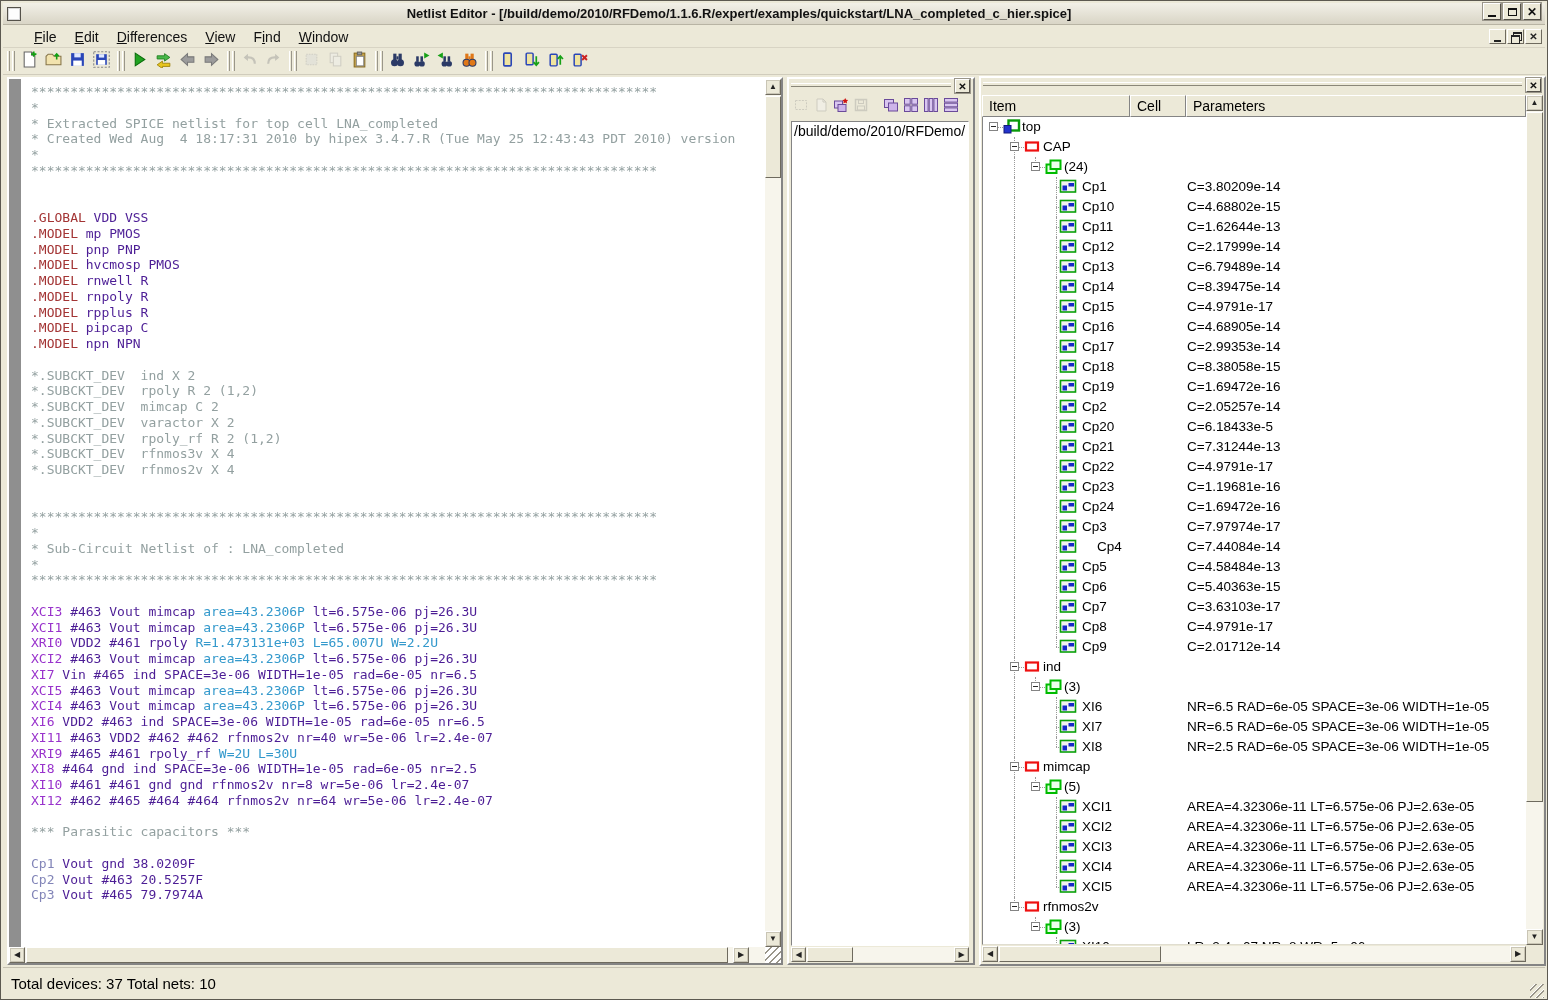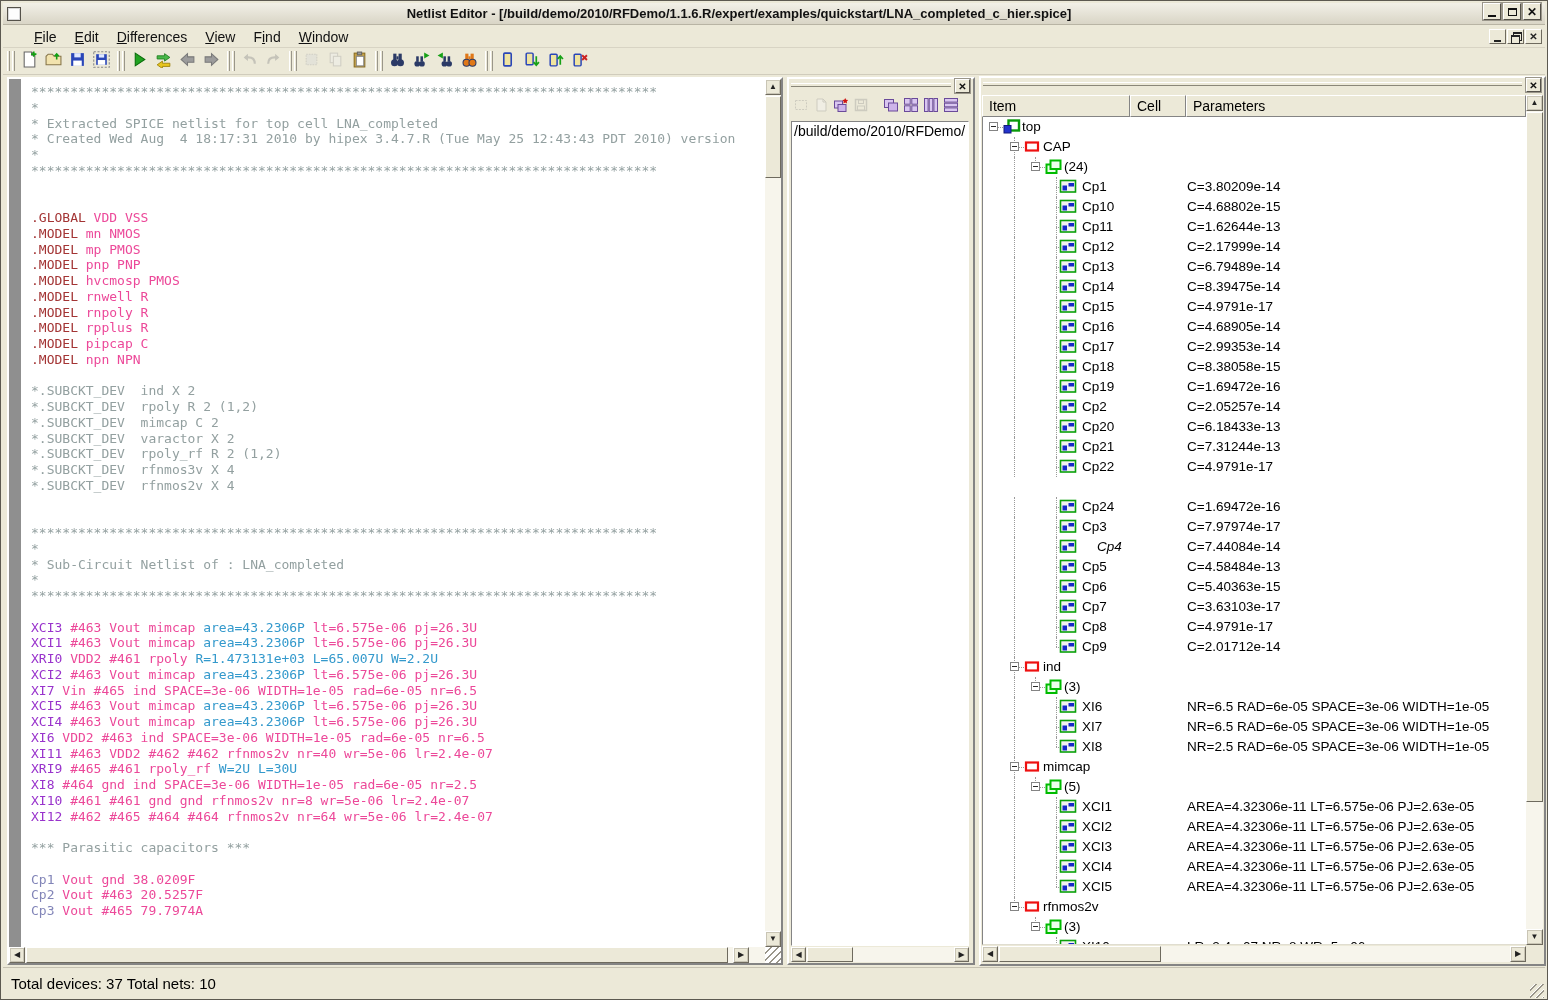--- a/index.html
+++ b/index.html
@@ -77,21 +77,21 @@
   #editor-margin { position:absolute; left:0; top:0; width:12px; bottom:16px; background:#8f8f8f; }
   #code { position:absolute; left:12px; top:0; right:16px; bottom:16px; background:#fff;
           overflow:hidden; padding:5px 0 0 10px;
           font-family:"DejaVu Sans Mono", monospace; font-size:13px; line-height:15.75px; }
   .cl { white-space:pre; height:15.75px; }
   .cl .c { color:#93a0a0; }
   .cl .k { color:#a33434; }
   .cl .d { color:#9933cc; }
   .cl .p { color:#3399cc;margin-top:8px; }
   .cl .s { color:#8285b8; }
-  .cl .t { color:#ec4899; }
+  .cl .t { color:#4c1d95; }
 
   
   #files-panel { left:786px; top:76px; width:188px; height:888px; }
   #files-toolbar { position:absolute; left:2px; top:16px; height:24px; display:flex; align-items:center; }
   .ftb-btn { width:20px; height:20px; display:flex; align-items:center; justify-content:center; }
   .ftb-btn svg { width:16px; height:16px; }
   .ftb-btn.disabled svg { opacity:.5; filter:grayscale(.6); }
   .ftb-gap { width:10px; }
   #files-list { position:absolute; left:2px; right:4px; top:42px; bottom:17px; background:#fff;
                 border:1px solid; border-color:#848484 #ffffff #ffffff #848484;
@@ -318,21 +318,20 @@
   <div id="code">
       <div class="cl"><span class="c">********************************************************************************</span></div>
       <div class="cl"><span class="c">*</span></div>
       <div class="cl"><span class="c">* Extracted SPICE netlist for top cell LNA_completed</span></div>
       <div class="cl"><span class="c">* Created Wed Aug  4 18:17:31 2010 by hipex 3.4.7.R (Tue May 25 12:43:43 PDT 2010) version</span></div>
       <div class="cl"><span class="c">*</span></div>
       <div class="cl"><span class="c">********************************************************************************</span></div>
       <div class="cl">&nbsp;</div>
       <div class="cl">&nbsp;</div>
       <div class="cl"><span class="k">.GLOBAL</span><span class="t"> VDD VSS</span></div>
-      <div class="cl"><span class="k">.MODEL</span><span class="t"> mn NMOS</span></div>
       <div class="cl"><span class="k">.MODEL</span><span class="t"> mp PMOS</span></div>
       <div class="cl"><span class="k">.MODEL</span><span class="t"> pnp PNP</span></div>
       <div class="cl"><span class="k">.MODEL</span><span class="t"> hvcmosp PMOS</span></div>
       <div class="cl"><span class="k">.MODEL</span><span class="t"> rnwell R</span></div>
       <div class="cl"><span class="k">.MODEL</span><span class="t"> rnpoly R</span></div>
       <div class="cl"><span class="k">.MODEL</span><span class="t"> rpplus R</span></div>
       <div class="cl"><span class="k">.MODEL</span><span class="t"> pipcap C</span></div>
       <div class="cl"><span class="k">.MODEL</span><span class="t"> npn NPN</span></div>
       <div class="cl">&nbsp;</div>
       <div class="cl"><span class="c">*.SUBCKT_DEV  ind X 2</span></div>
@@ -645,21 +644,21 @@
       <div class="trow" style="top: 300px;">
         <i class="vline" style="left: 31px; top: 0px; height: 20px;"></i>
         <i class="vline" style="left: 73px; top: 0px; height: 20px;"></i>
         <i class="hline" style="left: 73px; width: 3px;"></i>
         <span class="node-icon" style="left: 76px;"><svg width="19" height="15" viewBox="0 0 19 15">
             <rect x="1.5" y="1.5" width="15" height="11.5" fill="#f2f2f2" stroke="#0aa00a" stroke-width="1.6"></rect>
             <rect x="3.5" y="6.5" width="4.5" height="5" fill="#1428c8"></rect>
             <rect x="9.5" y="4" width="5.5" height="3.5" fill="#1428c8"></rect>
           </svg></span>
         <span class="node-label" style="left: 99px;">Cp20</span>
-        <span class="node-params">C=6.18433e-13</span>
+        <span class="node-params">C=6.18433e-5</span>
       </div>
       <div class="trow" style="top: 320px;">
         <i class="vline" style="left: 31px; top: 0px; height: 20px;"></i>
         <i class="vline" style="left: 73px; top: 0px; height: 20px;"></i>
         <i class="hline" style="left: 73px; width: 3px;"></i>
         <span class="node-icon" style="left: 76px;"><svg width="19" height="15" viewBox="0 0 19 15">
             <rect x="1.5" y="1.5" width="15" height="11.5" fill="#f2f2f2" stroke="#0aa00a" stroke-width="1.6"></rect>
             <rect x="3.5" y="6.5" width="4.5" height="5" fill="#1428c8"></rect>
             <rect x="9.5" y="4" width="5.5" height="3.5" fill="#1428c8"></rect>
           </svg></span>
@@ -671,20 +670,32 @@
         <i class="vline" style="left: 73px; top: 0px; height: 20px;"></i>
         <i class="hline" style="left: 73px; width: 3px;"></i>
         <span class="node-icon" style="left: 76px;"><svg width="19" height="15" viewBox="0 0 19 15">
             <rect x="1.5" y="1.5" width="15" height="11.5" fill="#f2f2f2" stroke="#0aa00a" stroke-width="1.6"></rect>
             <rect x="3.5" y="6.5" width="4.5" height="5" fill="#1428c8"></rect>
             <rect x="9.5" y="4" width="5.5" height="3.5" fill="#1428c8"></rect>
           </svg></span>
         <span class="node-label" style="left: 99px;">Cp22</span>
         <span class="node-params">C=4.9791e-17</span>
       </div>
+      <div class="trow" style="top: 360px;">
+        <i class="vline" style="left: 31px; top: 0px; height: 20px;"></i>
+        <i class="vline" style="left: 73px; top: 0px; height: 20px;"></i>
+        <i class="hline" style="left: 73px; width: 3px;"></i>
+        <span class="node-icon" style="left: 76px;"><svg width="19" height="15" viewBox="0 0 19 15">
+            <rect x="1.5" y="1.5" width="15" height="11.5" fill="#f2f2f2" stroke="#0aa00a" stroke-width="1.6"></rect>
+            <rect x="3.5" y="6.5" width="4.5" height="5" fill="#1428c8"></rect>
+            <rect x="9.5" y="4" width="5.5" height="3.5" fill="#1428c8"></rect>
+          </svg></span>
+        <span class="node-label" style="left: 99px;">Cp23</span>
+        <span class="node-params">C=1.19681e-16</span>
+      </div>
       <div class="trow" style="top: 380px;">
         <i class="vline" style="left: 31px; top: 0px; height: 20px;"></i>
         <i class="vline" style="left: 73px; top: 0px; height: 20px;"></i>
         <i class="hline" style="left: 73px; width: 3px;"></i>
         <span class="node-icon" style="left: 76px;"><svg width="19" height="15" viewBox="0 0 19 15">
             <rect x="1.5" y="1.5" width="15" height="11.5" fill="#f2f2f2" stroke="#0aa00a" stroke-width="1.6"></rect>
             <rect x="3.5" y="6.5" width="4.5" height="5" fill="#1428c8"></rect>
             <rect x="9.5" y="4" width="5.5" height="3.5" fill="#1428c8"></rect>
           </svg></span>
         <span class="node-label" style="left: 99px;">Cp24</span>
@@ -704,21 +715,21 @@
       </div>
       <div class="trow" style="top: 420px;">
         <i class="vline" style="left: 31px; top: 0px; height: 20px;"></i>
         <i class="vline" style="left: 73px; top: 0px; height: 20px;"></i>
         <i class="hline" style="left: 73px; width: 3px;"></i>
         <span class="node-icon" style="left: 76px;"><svg width="19" height="15" viewBox="0 0 19 15">
             <rect x="1.5" y="1.5" width="15" height="11.5" fill="#f2f2f2" stroke="#0aa00a" stroke-width="1.6"></rect>
             <rect x="3.5" y="6.5" width="4.5" height="5" fill="#1428c8"></rect>
             <rect x="9.5" y="4" width="5.5" height="3.5" fill="#1428c8"></rect>
           </svg></span>
-        <span class="node-label" style="left: 114px; font-style: italic;">Cp4</span>
+        <span class="node-label" style="left: 114px;">Cp4</span>
         <span class="node-params">C=7.44084e-14</span>
       </div>
       <div class="trow" style="top: 440px;">
         <i class="vline" style="left: 31px; top: 0px; height: 20px;"></i>
         <i class="vline" style="left: 73px; top: 0px; height: 20px;"></i>
         <i class="hline" style="left: 73px; width: 3px;"></i>
         <span class="node-icon" style="left: 76px;"><svg width="19" height="15" viewBox="0 0 19 15">
             <rect x="1.5" y="1.5" width="15" height="11.5" fill="#f2f2f2" stroke="#0aa00a" stroke-width="1.6"></rect>
             <rect x="3.5" y="6.5" width="4.5" height="5" fill="#1428c8"></rect>
             <rect x="9.5" y="4" width="5.5" height="3.5" fill="#1428c8"></rect>

